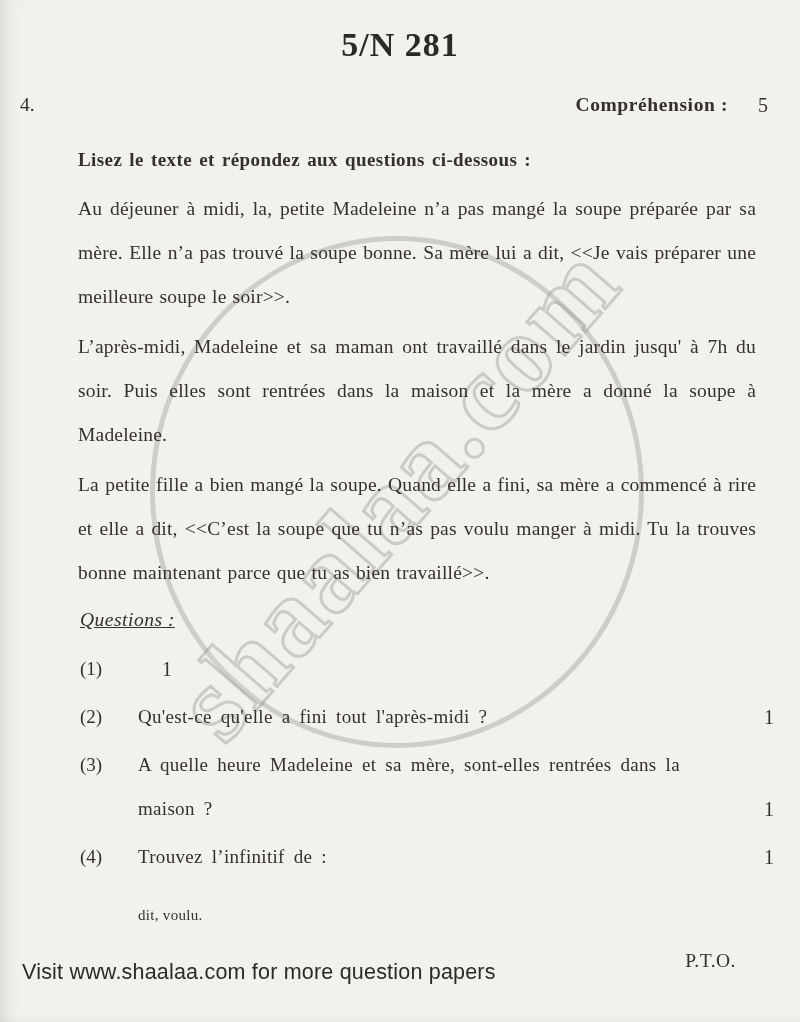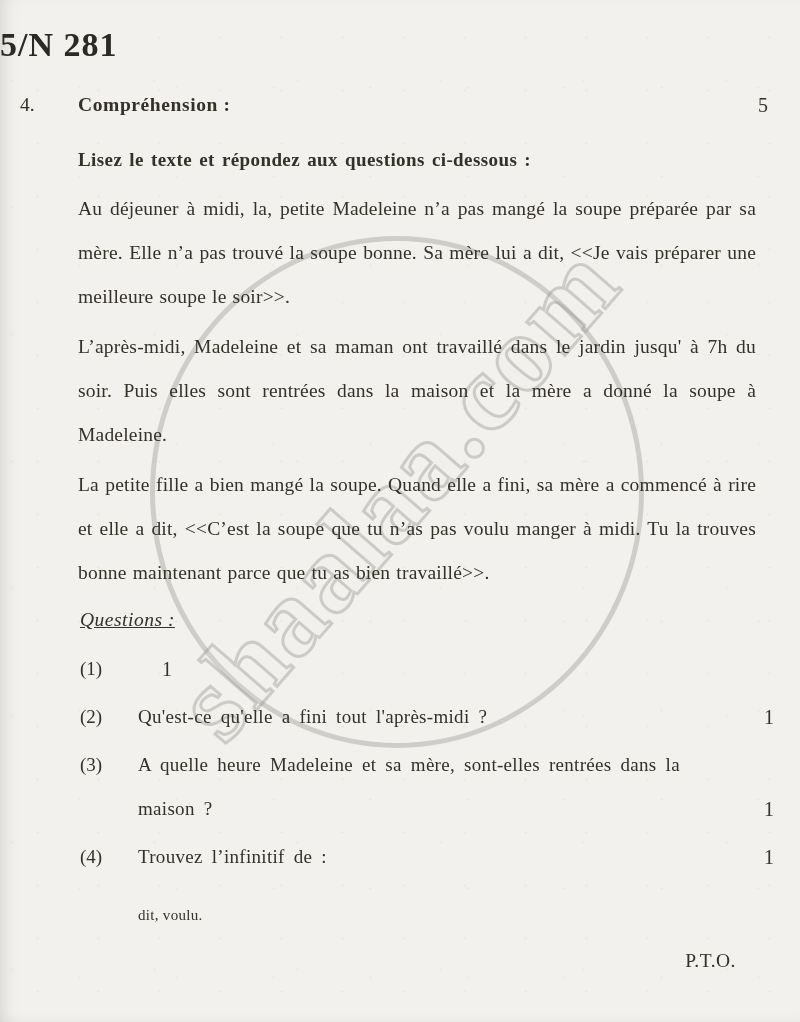--- a/index.html
+++ b/index.html
@@ -38,34 +38,35 @@
     font-weight: bold;
     white-space: nowrap;
     letter-spacing: 3px;
     color: rgba(235,234,232,0.10);
     -webkit-text-stroke: 3px rgba(152,149,145,0.42);
     font-family: "Liberation Serif", "DejaVu Serif", serif;
   }
   
   .content { position: relative; z-index: 1; }
   .title {
+    text-align: center;
     padding-top: 26px;
     font-size: 34px;
     font-weight: bold;
     letter-spacing: 1px;
     color: #2c2a24;
   }
   .q-header {
     display: flex;
     margin: 30px 22px 0 20px;
     font-size: 19.5px;
     align-items: flex-start;
   }
   .q-header .q-no { width: 58px; }
-  .q-header .q-heading { flex: 1; font-weight: bold; letter-spacing: 0.6px; }
+  .q-header .q-heading { flex: 1; font-weight: bold; letter-spacing: 0.6px; text-align: right; }
   .q-header .q-total { width: 40px; text-align: right; padding-right: 10px; font-size: 20px; }
   .instruction {
     margin: 32px 44px 0 78px;
     font-weight: bold;
     font-size: 19px;
     letter-spacing: 0.4px;
     word-spacing: 2px;
   }
   .passage { margin: 16px 44px 0 78px; }
   .passage p {
@@ -166,14 +167,15 @@
       <div class="text">Trouvez l’infinitif de :</div>
       <div class="marks">1</div>
     </div>
 
     <div class="sub-answer">dit, voulu.</div>
 
   </div>
 
   <div class="pto">P.T.O.</div>
 
+  <div class="footer-note">Visit www.shaalaa.com for more question papers</div>
 
 </div>
 
 </body></html>

